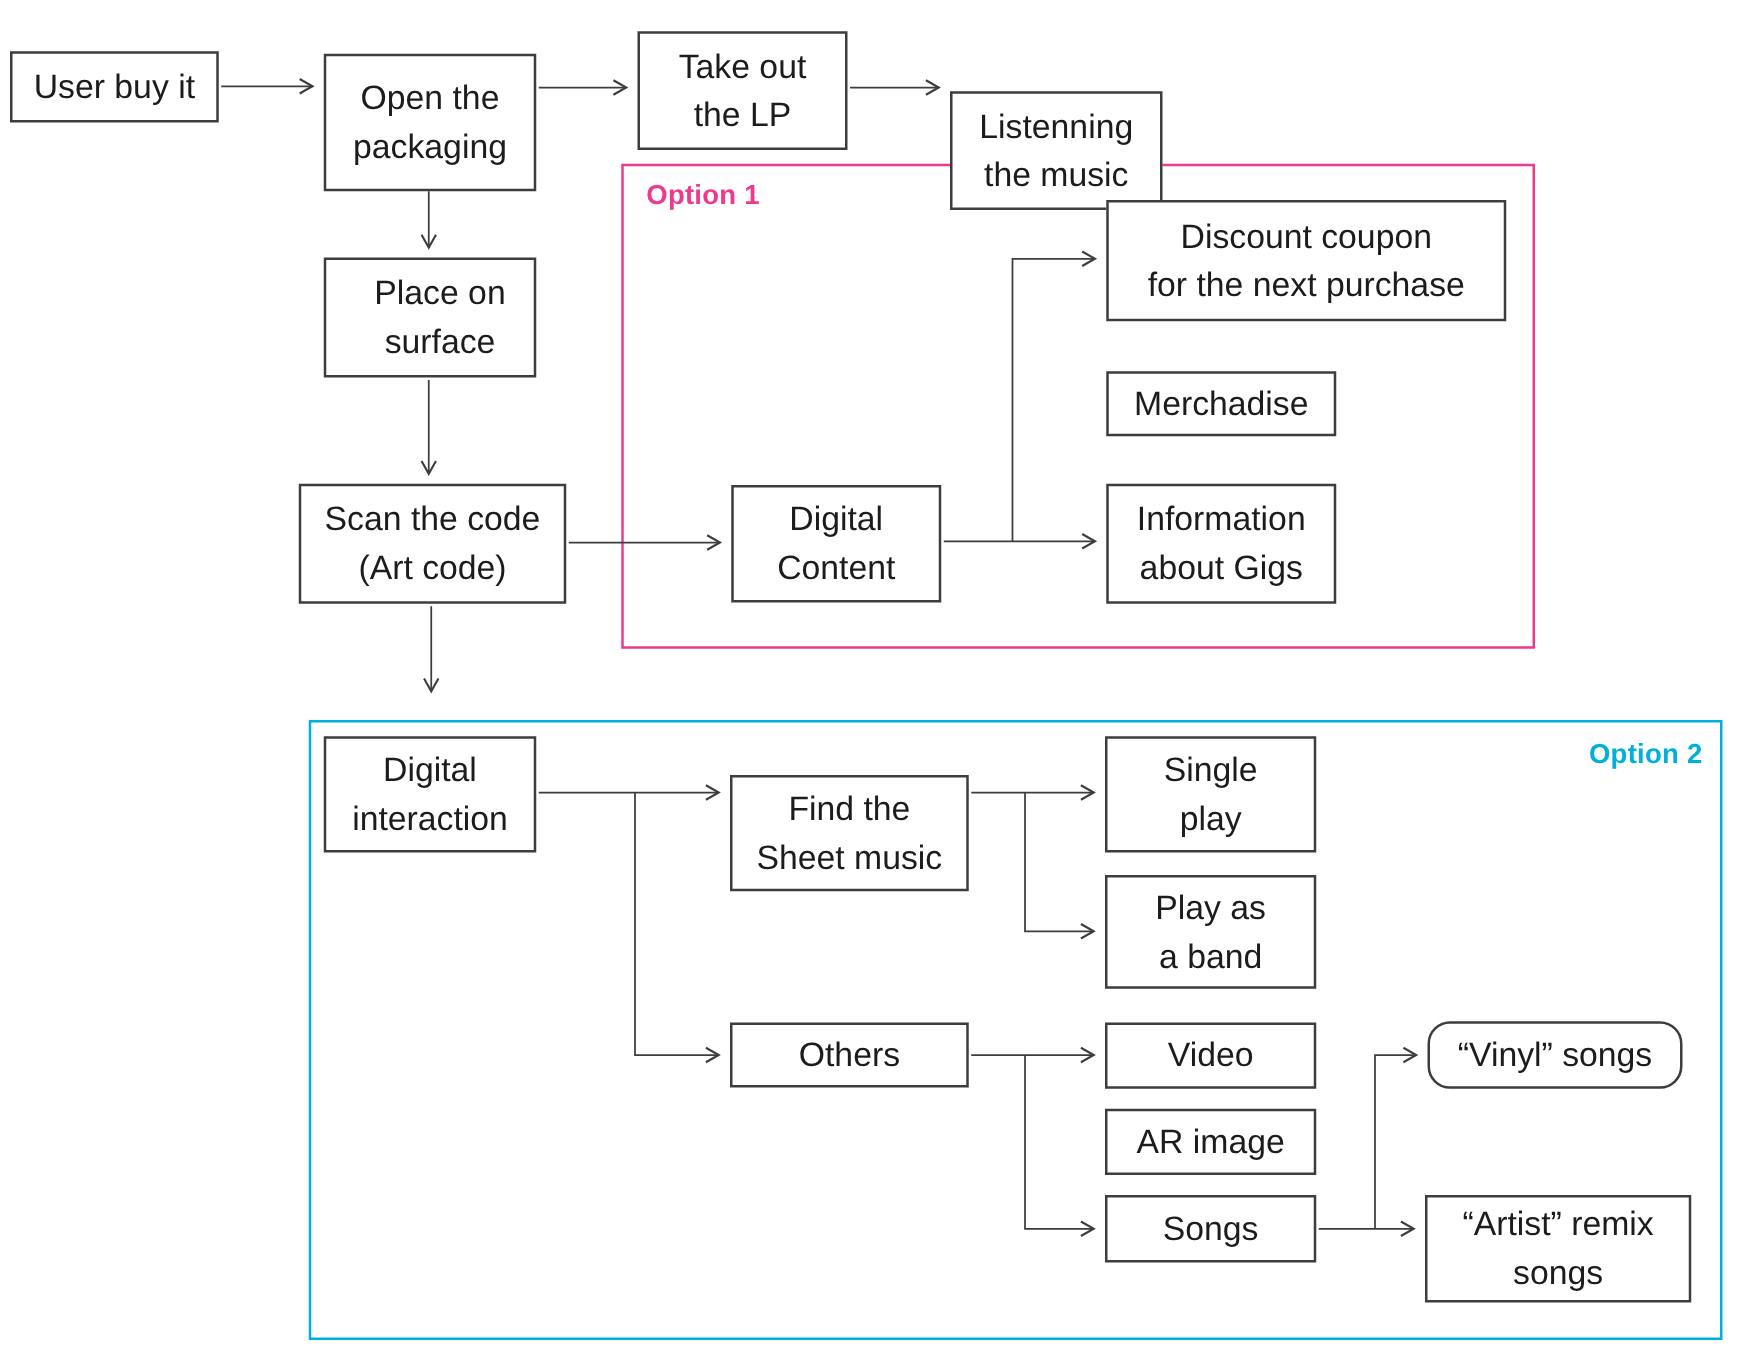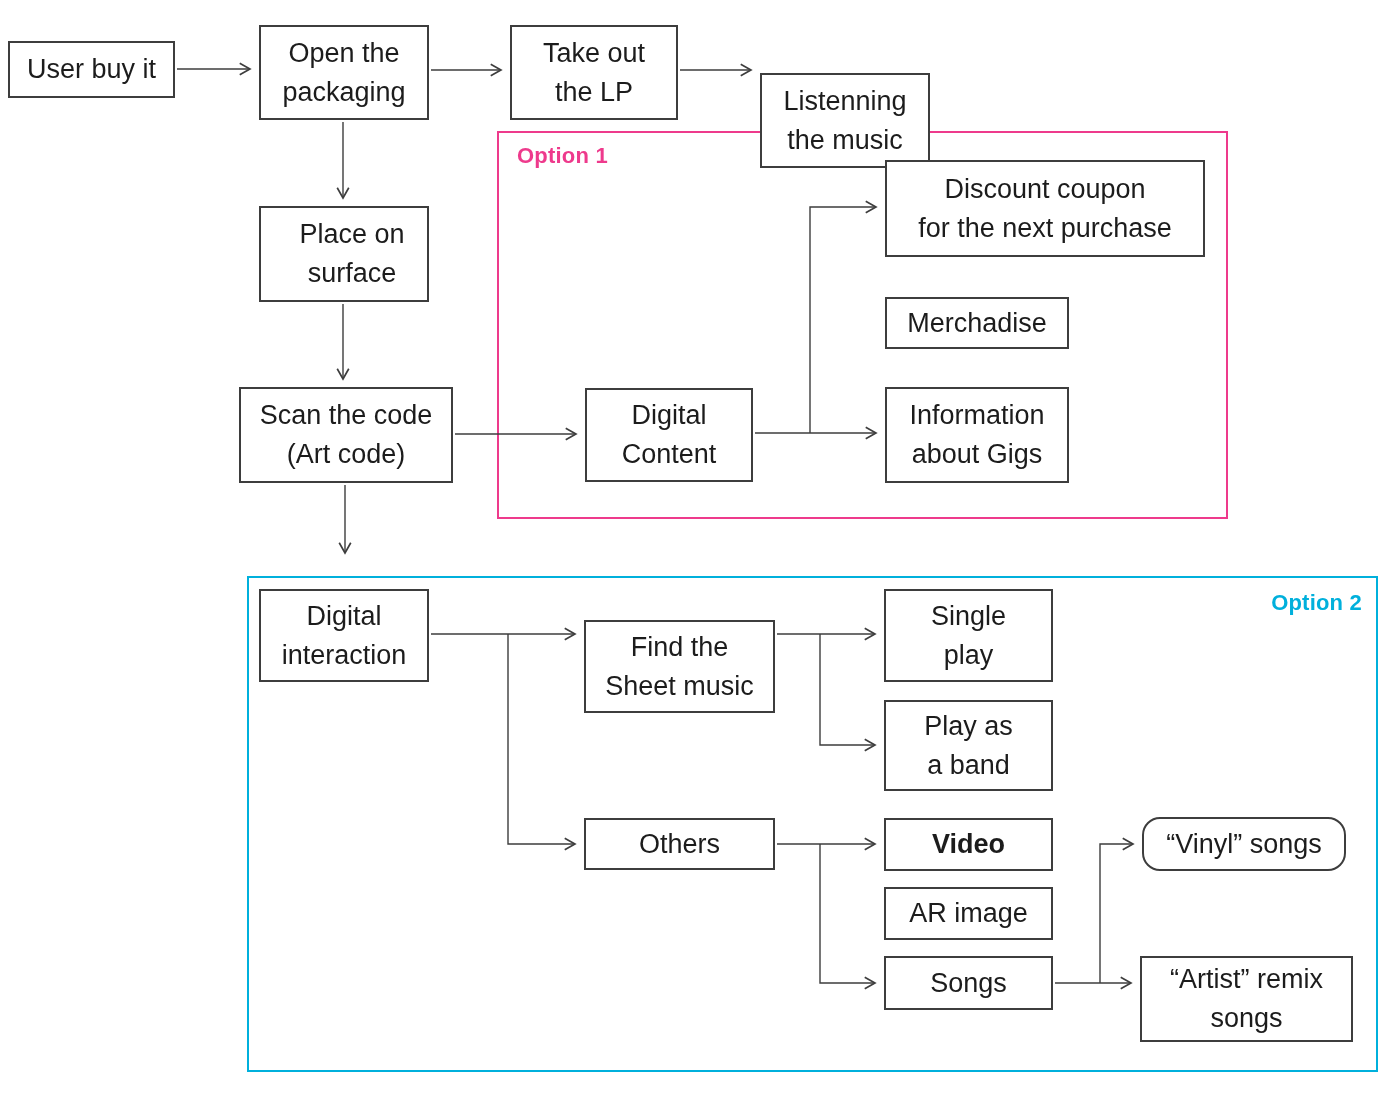--- a/index.html
+++ b/index.html
@@ -98,21 +98,21 @@
     <path class="edge" marker-end="url(#arrow)" d="M777,634 H875"></path>
     <path class="edge" marker-end="url(#arrow)" d="M820,634 V745 H875"></path>
     <path class="edge" marker-end="url(#arrow)" d="M777,844 H875"></path>
     <path class="edge" marker-end="url(#arrow)" d="M820,844 V983 H875"></path>
     <path class="edge" marker-end="url(#arrow)" d="M1055,983 H1131"></path>
     <path class="edge" marker-end="url(#arrow)" d="M1100,983 V844 H1133"></path>
   </svg>
 
   <div class="node" style="left:8px; top:41px; width:167px; height:57px;">User buy it</div>
 
-  <div class="node" style="left:259px; top:25px; width:170px; height:95px;">Open the
+  <div class="node" style="left:259px; top:43px; width:170px; height:110px;">Open the
 packaging</div>
 
   <div class="node" style="left:510px; top:25px; width:168px; height:95px;">Take out
 the LP</div>
 
   <div class="node" style="left:760px; top:25px; width:170px; height:95px;margin-top:48px;">Listenning
 the music</div>
 
   <div class="node" style="left:259px; top:206px; width:170px; height:96px;padding-left:16px;">Place on
 surface</div>
@@ -138,21 +138,21 @@
 Sheet music</div>
 
   <div class="node" style="left:884px; top:589px; width:169px; height:93px;">Single
 play</div>
 
   <div class="node" style="left:884px; top:700px; width:169px; height:91px;">Play as
 a band</div>
 
   <div class="node" style="left:584px; top:818px; width:191px; height:52px;">Others</div>
 
-  <div class="node" style="left:884px; top:818px; width:169px; height:53px;font-weight:bold;">Video</div>
+  <div class="node" style="left:884px; top:818px; width:169px; height:53px;">Video</div>
 
   <div class="node" style="left:884px; top:887px; width:169px; height:53px;">AR image</div>
 
   <div class="node" style="left:884px; top:956px; width:169px; height:54px;">Songs</div>
 
   <div class="node" style="left:1142px; top:817px; width:204px; height:54px;border-radius:18px;">“Vinyl” songs</div>
 
 
   <div class="node" style="left:1140px; top:956px; width:213px; height:86px;">“Artist” remix
 songs</div>

